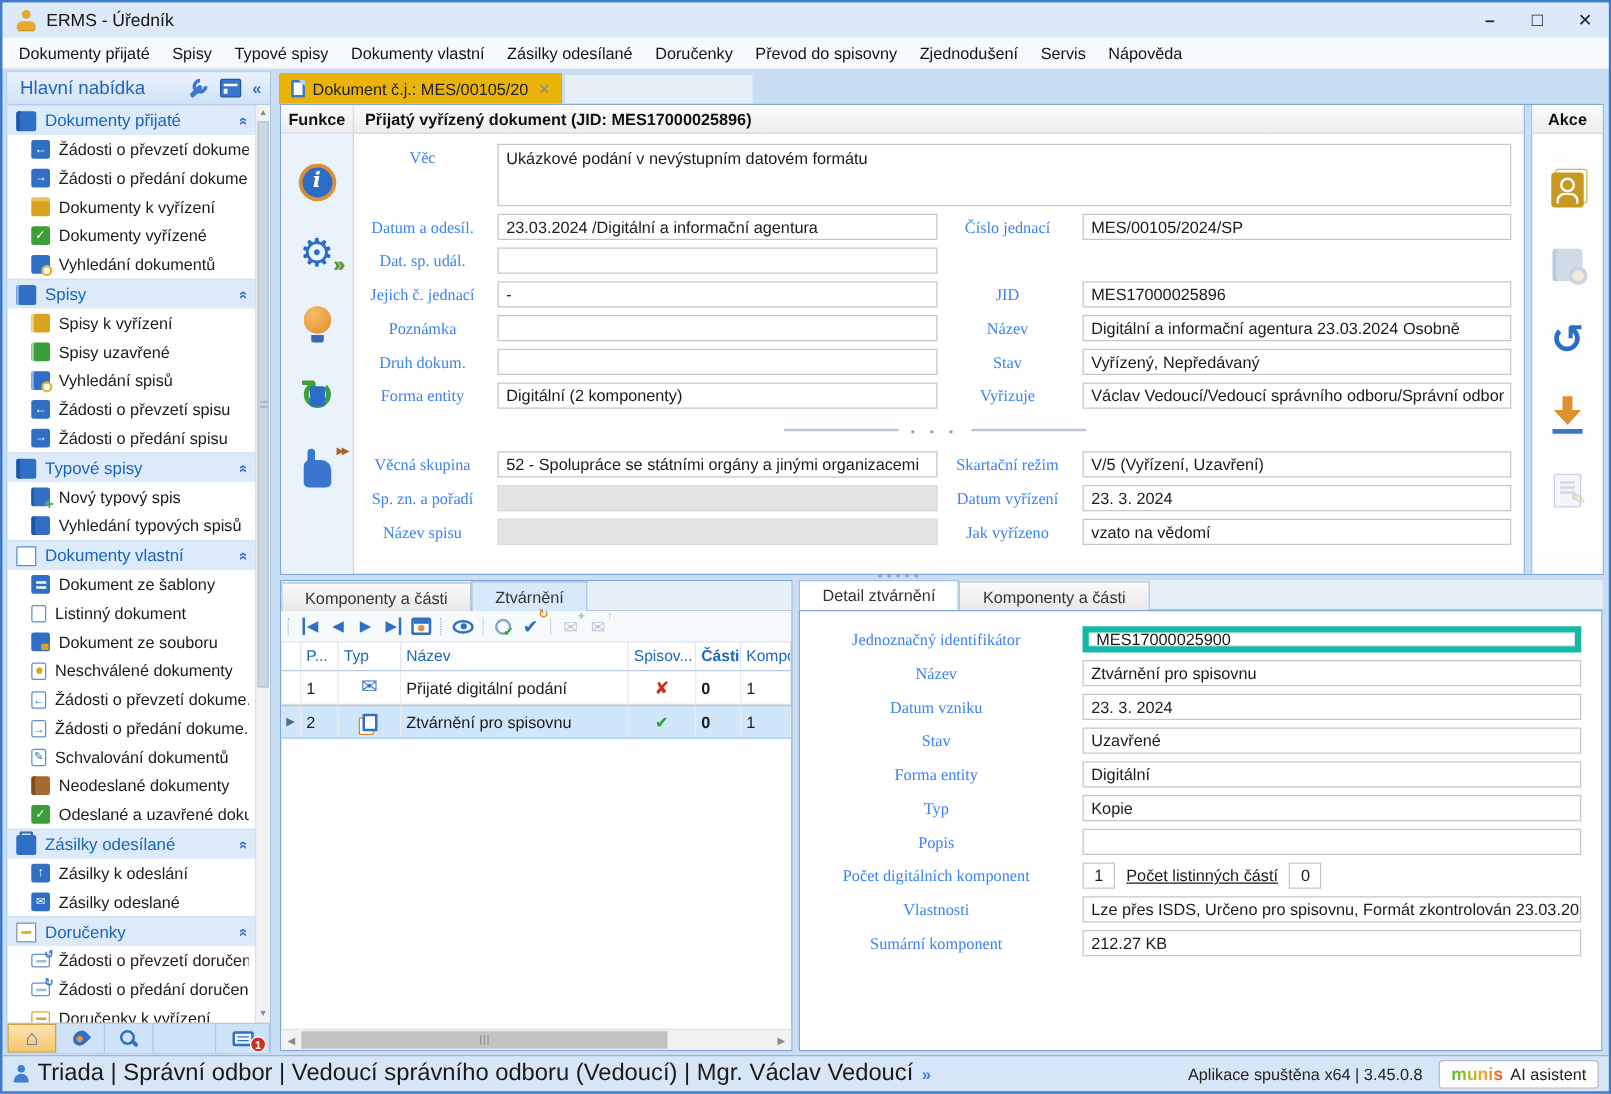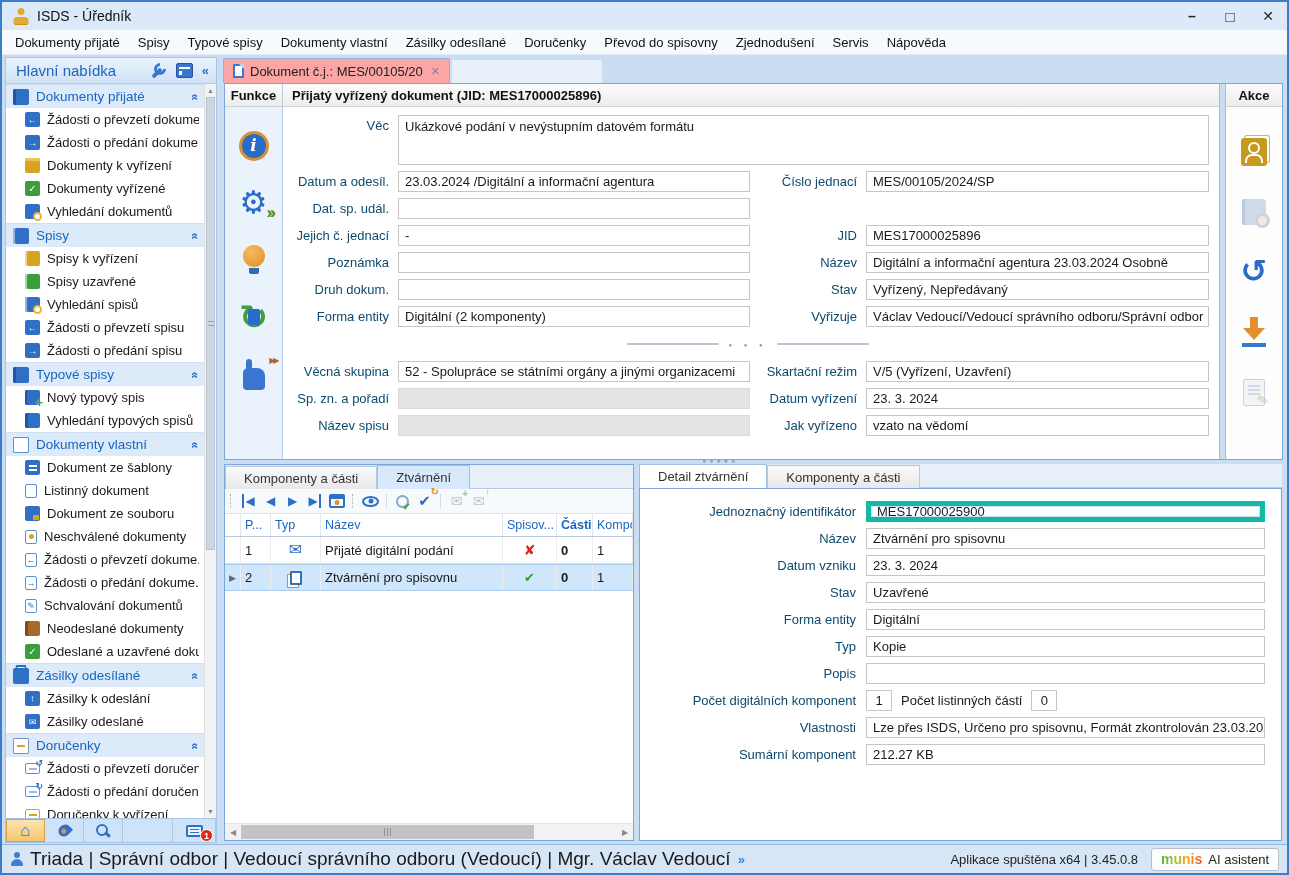--- a/index.html
+++ b/index.html
@@ -89,21 +89,21 @@
   .chat-btn { width:44px; border-left:1px solid #aac6e8; }
   .chat-icon { width:17px; height:12px; border:2px solid #2f6fc4; border-radius:2px; background:#eaf2fc; position:relative; }
   .chat-icon::before { content:""; position:absolute; left:2px; top:2px; width:9px; height:1.5px;
                 background:#2f6fc4; box-shadow:0 3px 0 #2f6fc4; }
   .badge { position:absolute; right:2px; bottom:0; background:#d52b1e; color:#fff; font-size:9px;
            font-weight:bold; min-width:13px; height:13px; border-radius:7px; border:1px solid #fff;
            display:flex; align-items:center; justify-content:center; }
 
   
   .tabbar { position:absolute; left:221px; top:56px; right:4px; height:25px; display:flex; align-items:flex-end; }
-  .doc-tab { height:25px; display:flex; align-items:center; gap:6px; padding:0 9px; background:#fca5a5;
+  .doc-tab { height:25px; display:flex; align-items:center; gap:6px; padding:0 9px; background:#eab308;
              border:1px solid #8fb2dc; border-bottom:none; border-radius:2px 2px 0 0;text-align:center; }
   .tab-doc-icon { width:11px; height:14px; background:#fff; border:2px solid #3a76cf; border-radius:1px; position:relative; flex:none; }
   .tab-doc-icon::before { content:""; position:absolute; right:-2px; top:-2px; border-left:5px solid transparent;
              border-top:5px solid #bcd4ef; }
   .doc-tab .tab-label { font-size:13px; color:#222; white-space:nowrap; }
   .tab-close { color:#7188a8; font-size:11px; font-weight:bold; margin-left:2px; }
   .tab-close::before { content:"✕"; }
   .ghost-tab { height:24px; width:152px; background:#e7eff9; border:1px solid #cddcf0; border-bottom:none;
                border-radius:2px 2px 0 0; margin-left:1px; }
 
@@ -115,21 +115,21 @@
   .funkce-col { width:58px; flex:none; border-right:1px solid #b5cce8; display:flex; flex-direction:column; }
   .funkce-col .col-header { justify-content:center; }
   .ficon-list { flex:1; background:#eaf2fb; display:flex; flex-direction:column; align-items:center;
                 padding-top:18px; gap:15px; }
   .fbtn { width:42px; height:42px; display:flex; align-items:center; justify-content:center; flex:none; }
 
   .doc-main { flex:1; min-width:0; display:flex; flex-direction:column; }
   .doc-main .col-header { padding-left:9px; }
   .doc-grid { display:grid; grid-template-columns:106px 352px 106px 1fr; gap:6px 5px;
               padding:8px 10px 0 4px; align-items:center; }
-  .lbl { text-align:right; padding-right:4px; white-space:nowrap; font-size:13px; color:#0c4a6e; }
+  .lbl { text-align:center; padding-right:4px; white-space:nowrap; font-size:13px; color:#3b82f6;font-family:Liberation Serif, serif; }
   .fld { height:21px; border:1px solid #c6c6c6; background:#fff; padding:0 6px; display:flex;
          align-items:center; font-size:13px; white-space:nowrap; overflow:hidden; }
   .fld.disabled { background:#e4e4e4; border-color:#dadada; }
   .fld.focused { border:5px solid #14b8a6; box-shadow:inset 0 0 0 1px #cfe3f6; }
   .vec-fld { grid-column:2 / 5; height:50px; align-items:flex-start; padding-top:3px; }
   .vec-lbl { align-self:start; padding-top:3px; }
   .ghost-cell { min-height:1px; }
   .collapse-sep { grid-column:1 / 5; height:22px; display:flex; align-items:center; justify-content:center; gap:9px; }
   .collapse-sep .line { width:92px; height:2px; background:#b9c3d1; border-radius:1px; }
   .collapse-sep .cdots { color:#8e9cae; font-size:8px; letter-spacing:5px; }
@@ -272,21 +272,21 @@
               display:flex; align-items:center; justify-content:center; gap:2px; }
   .hs-thumb i { width:1px; height:8px; background:#959595; }
 
   
   .br-panel { position:absolute; left:637px; right:5px; top:462px; bottom:32px;
               display:flex; flex-direction:column; }
   .br-body { flex:1; background:#fff; border:1px solid #7da7d9; overflow:hidden; }
   .detail-grid { display:grid; grid-template-columns:218px 1fr; gap:6px 6px; padding:12px 16px 0 2px; align-items:center; }
   .inline-rr { display:flex; align-items:center; gap:9px; }
   .fld.small { width:26px; flex:none; justify-content:center; padding:0; }
-  .inline-lbl { white-space:nowrap; font-size:13px; }
+  .inline-lbl { white-space:nowrap; font-size:13px;text-decoration:underline; }
 
   
   .icn { width:15px; height:15px; border-radius:2px; position:relative; display:inline-flex; flex:none;
          align-items:center; justify-content:center; font-weight:bold; font-size:10px; color:#fff; }
   .nav-row.section .icn { width:16px; height:16px; }
   .received-docs-icon { background:#2f6fc4; box-shadow:inset 3px 0 0 #1d57a5; }
   .request-takeover-icon { background:#2f6fc4; } .request-takeover-icon::before { content:"←"; }
   .request-handover-icon { background:#2f6fc4; } .request-handover-icon::before { content:"→"; }
   .docs-pending-icon { background:#d9a322; box-shadow:inset 0 3px 0 #eec25a; }
   .docs-resolved-icon { background:#3a9e3a; } .docs-resolved-icon::before { content:"✓"; }
@@ -359,21 +359,21 @@
              -webkit-background-clip:text; background-clip:text; color:transparent; }
   .ai-label { font-size:13px; color:#222; white-space:nowrap; }
 </style>
 </head>
 <body>
 
 <div class="window">
 
   <div class="titlebar">
     <span class="app-logo-icon"></span>
-    <span class="title">ISDS - Úředník</span>
+    <span class="title">ERMS - Úředník</span>
     <div class="win-controls">
       <span class="win-btn win-min"></span>
       <span class="win-btn win-max"></span>
       <span class="win-btn win-close"></span>
     </div>
   </div>
 
   <div class="menubar">
 
   <span class="menu-item">Dokumenty přijaté</span>

